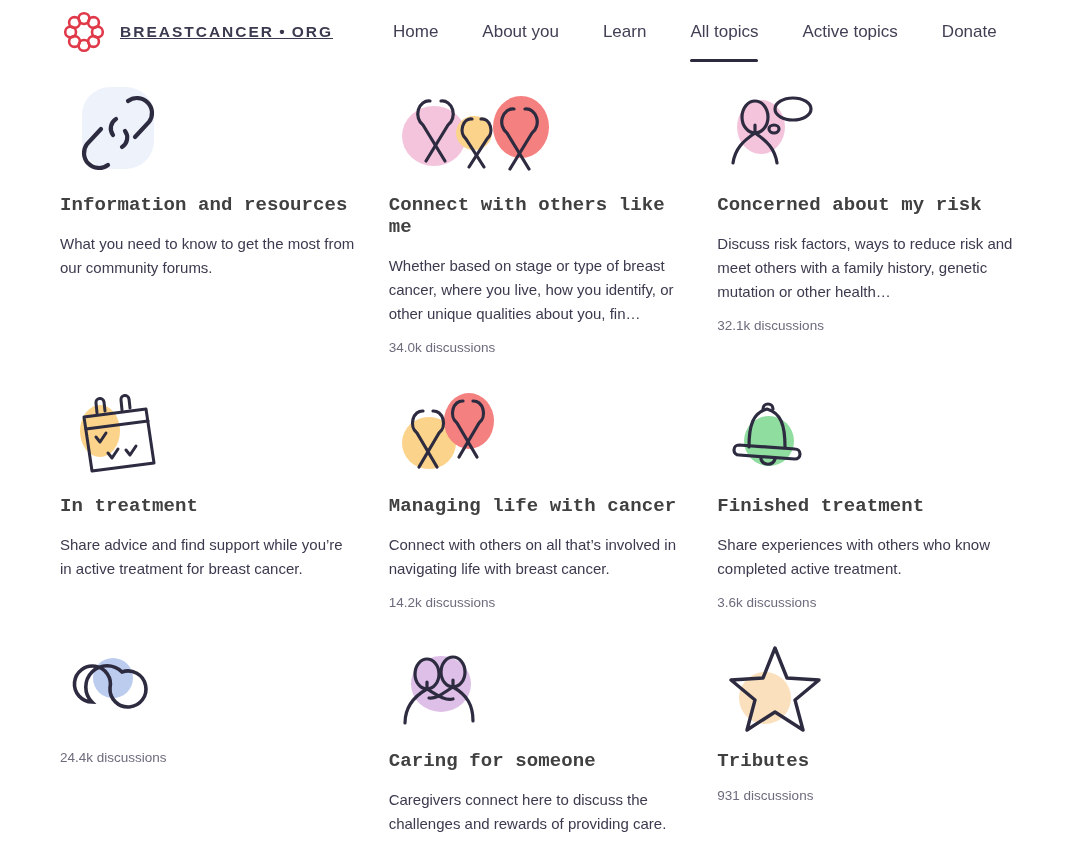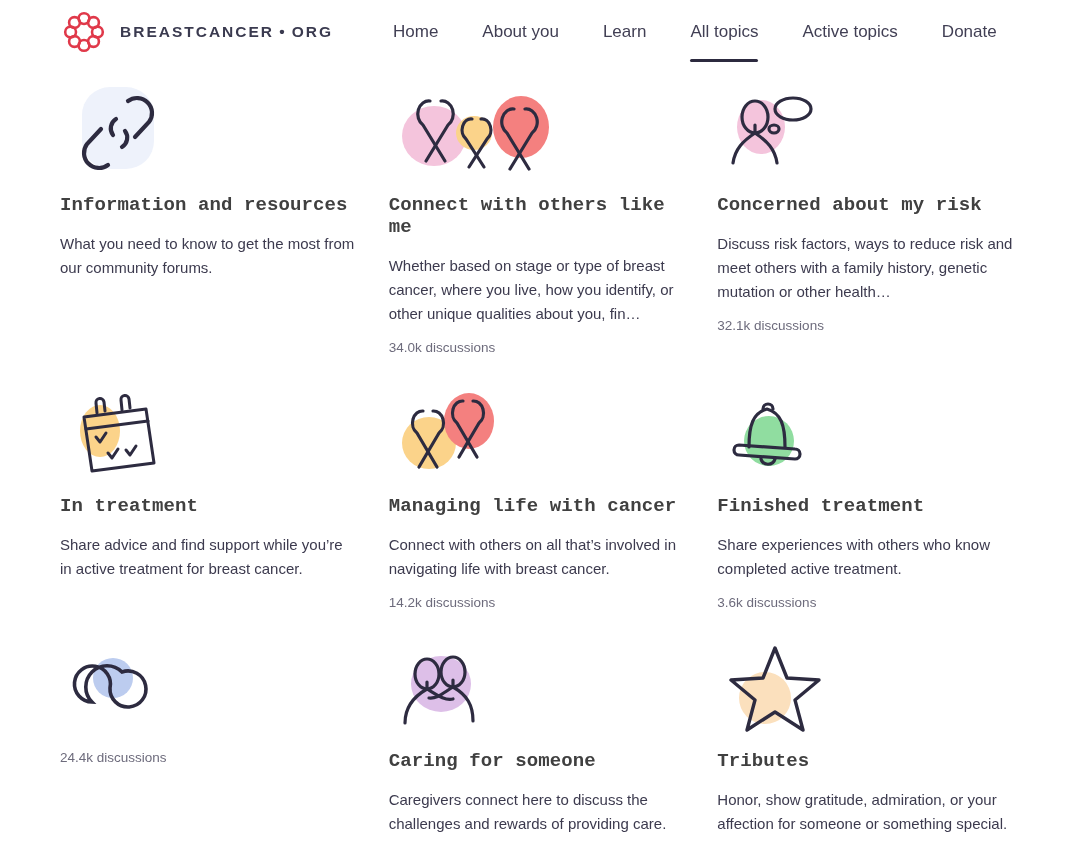--- a/index.html
+++ b/index.html
@@ -34,20 +34,21 @@
     flex: 0 0 44px;
     display: block;
   }
 
   .brand-word {
     font-size: 15.5px;
     font-weight: bold;
     letter-spacing: 2.0px;
     color: #3a3a4f;
     white-space: nowrap;
+    text-decoration: underline;
   }
 
   .main-nav {
     display: flex;
     align-items: center;
     gap: 8px;
     margin-left: 42px;
     height: 64px;
   }
 
@@ -303,17 +304,16 @@
   <section class="topic-card row-3">
     <div class="card-icon-wrap">
       <svg width="120" height="104" viewBox="0 0 120 104">
         <circle cx="48" cy="60" r="26" fill="#fbe0bd"></circle>
         <g fill="none" stroke="#2d2b40" stroke-width="3.4" stroke-linejoin="round" stroke-linecap="round">
           <path d="M58 10 L70 40 L102 42 L78 62 L86 92 L58 74 L30 92 L38 62 L14 42 L46 40 Z"></path>
         </g>
       </svg>
     </div>
     <h3 class="card-title">Tributes</h3>
-    <p class="card-desc">Honor, show gratitude, admiration, or your affection for someone or something special.</p>
     <div class="card-count">931 discussions</div>
   </section>
 
 </main>
 
 </body></html>

